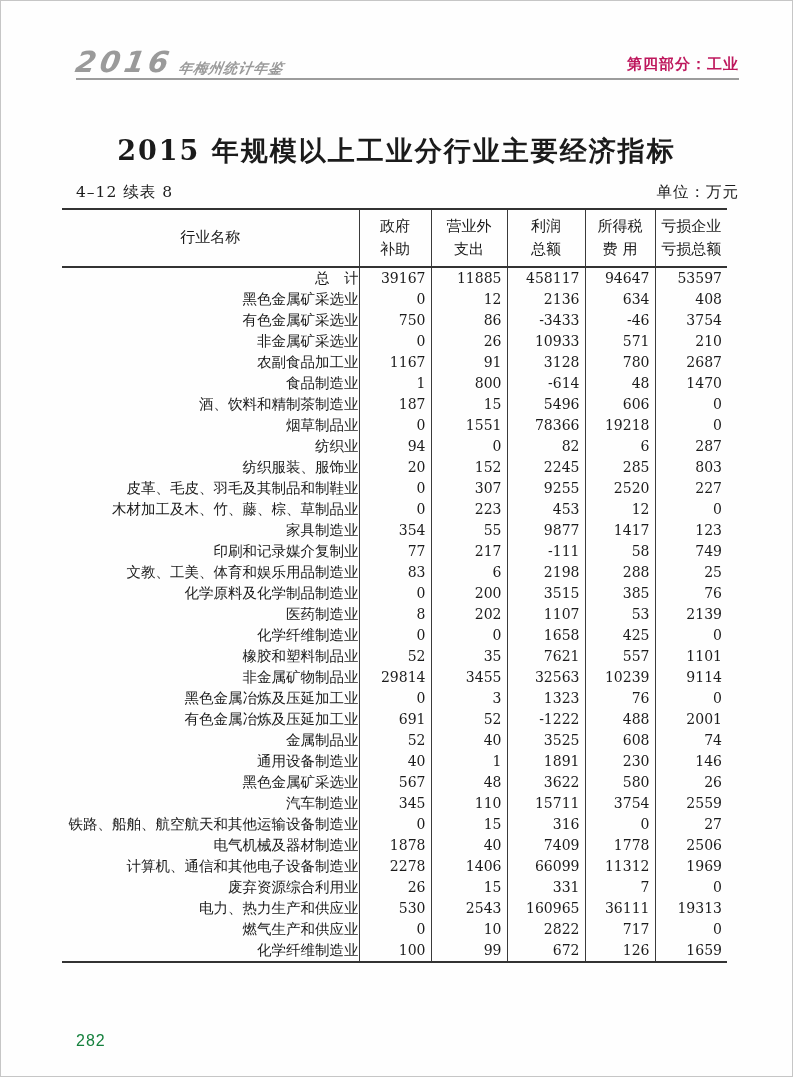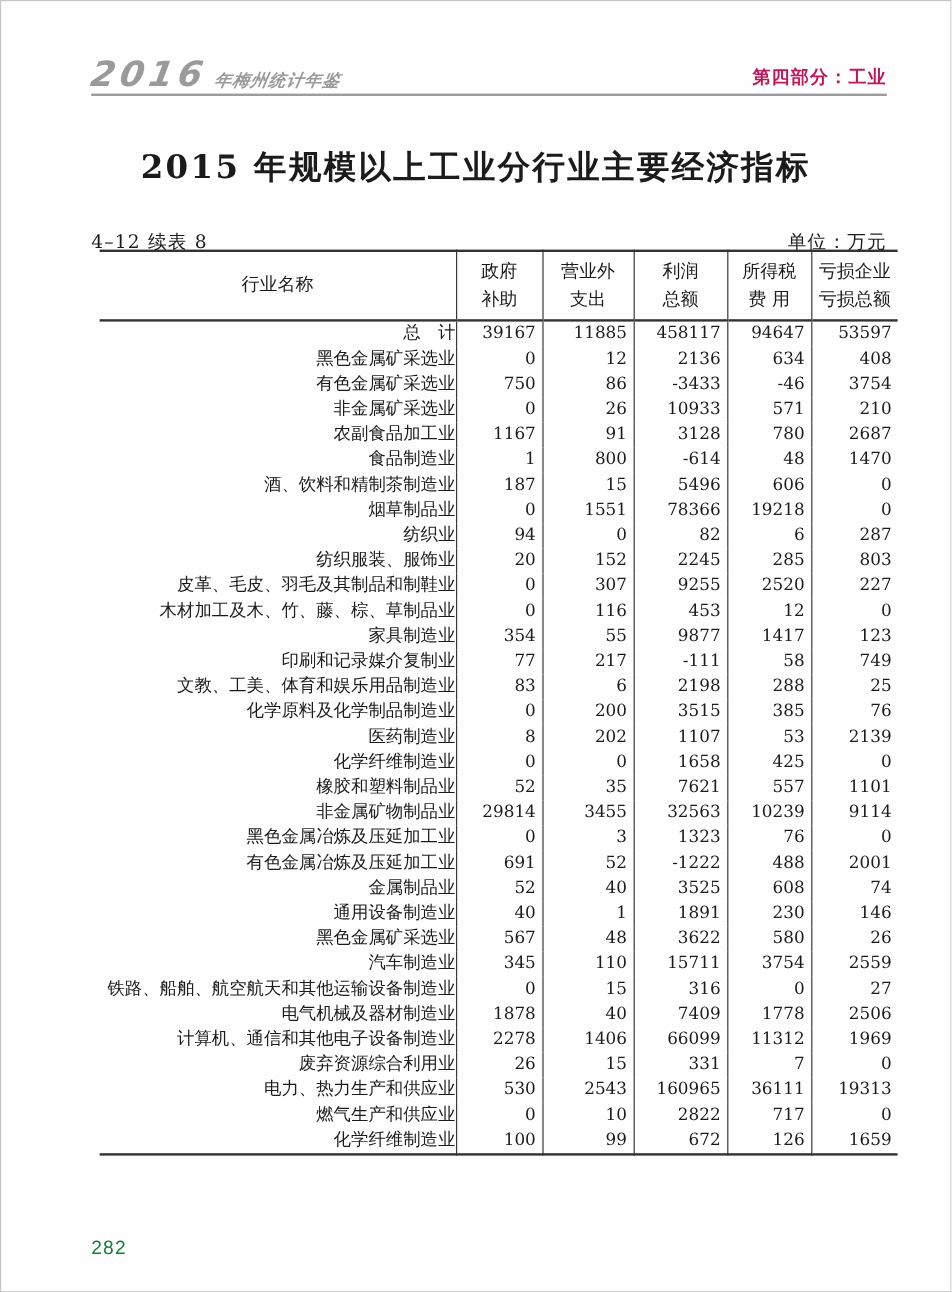--- a/index.html
+++ b/index.html
@@ -35,32 +35,32 @@
     font-weight:bold; font-size:15px; color:#be185d;
     padding-bottom:3px; letter-spacing:1px;
   }
   .header-rule {
     position:absolute; left:75px; right:53px; top:77px; height:2px;
     background:#9c9c9c;
   }
 
   
   .title {
-    position:absolute; left:0; right:0; top:116px; margin:4px;
+    position:absolute; left:0; right:0; top:116px; margin:16px;
     text-align:center; font-size:27px; font-weight:bold; letter-spacing:2px;
   }
   .meta {
-    position:absolute; left:75px; right:53px; top:191px;
+    position:absolute; left:75px; right:53px; top:181px;
     display:flex; justify-content:space-between;
     font-size:15.5px; letter-spacing:1px;gap:28px;
   }
 
   
   table.indicators {
-    position:absolute; left:82px; top:207px; width:665px;
+    position:absolute; left:61px; top:207px; width:665px;
     border-collapse:collapse; table-layout:fixed;
     border-top:2px solid #333; border-bottom:2px solid #333;
   }
   .indicators th {
     font-weight:normal; font-size:15px; line-height:1.55;
     text-align:center; vertical-align:middle;
     white-space:pre-line; height:56px; padding:0 2px;
     border-bottom:2px solid #333;
   }
   .indicators th + th, .indicators td + td { border-left:1px solid #3a3a3a; }
@@ -209,21 +209,21 @@
           <td class="name">皮革、毛皮、羽毛及其制品和制鞋业</td>
           <td class="num">0</td>
           <td class="num">307</td>
           <td class="num">9255</td>
           <td class="num">2520</td>
           <td class="num">227</td>
         </tr>
         <tr>
           <td class="name">木材加工及木、竹、藤、棕、草制品业</td>
           <td class="num">0</td>
-          <td class="num">116</td>
+          <td class="num">223</td>
           <td class="num">453</td>
           <td class="num">12</td>
           <td class="num">0</td>
         </tr>
         <tr>
           <td class="name">家具制造业</td>
           <td class="num">354</td>
           <td class="num">55</td>
           <td class="num">9877</td>
           <td class="num">1417</td>

